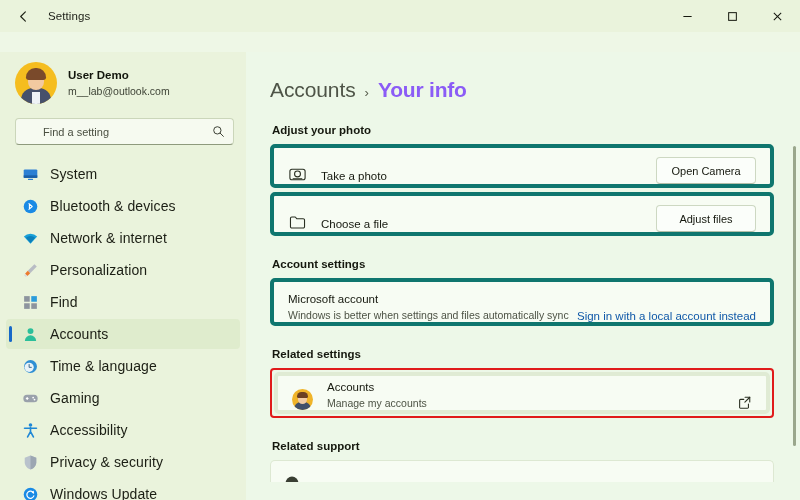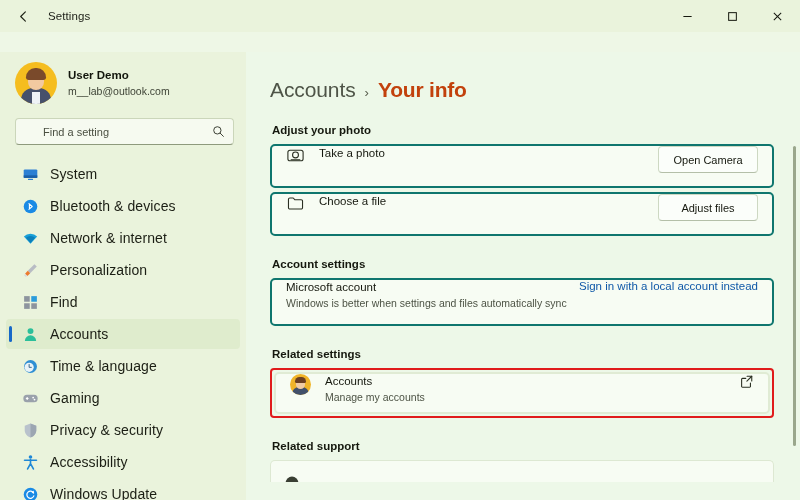--- a/index.html
+++ b/index.html
@@ -118,32 +118,32 @@
     background: #edf8e8;
     padding: 26px 26px 0 24px;
     overflow: hidden;
   }
   .crumbs { display: flex; align-items: baseline; gap: 9px; margin-bottom: 22px; }
   .crumb-root {
     font-size: 21px; color: #4e5447; cursor: pointer;
     letter-spacing: -.1px;
   }
   .crumb-sep { font-size: 13px; color: #5a604f; }
-  .crumb-cur { font-size: 21px; font-weight: bold; color: #c2410c; letter-spacing: -.2px; }
+  .crumb-cur { font-size: 21px; font-weight: bold; color: #8b5cf6; letter-spacing: -.2px; }
 
   .sect-head {
     font-size: 11.5px; font-weight: bold; color: #15180e;
     margin: 0 0 8px 2px;
   }
   .sect-head.sp { margin-top: 22px; }
 
   .card {
-    background: #f7fcf3; border: 2px solid #0f766e;
+    background: #f7fcf3; border: 4px solid #0f766e;
     border-radius: 5px;
-    display: flex; align-items: flex-start;
+    display: flex; align-items: flex-end;
     padding: 0 14px; height: 44px;
     cursor: default;
   }
   .card + .card { margin-top: 4px; }
   .card.tall { height: 48px; }
   .card-ico { width: 19px; height: 19px; flex: 0 0 19px; margin-right: 14px; }
   .card-txt { flex: 1 1 auto; min-width: 0; }
   .card-title { font-size: 11.5px; color: #15180e; line-height: 15px; }
   .card-sub { font-size: 10.5px; color: #4d5345; line-height: 14px; margin-top: 1px; }
   .btn {
@@ -324,33 +324,33 @@
             <rect x="4.4" y="9.3" width="3.4" height="1.3" rx=".6" fill="#fff"></rect>
             <rect x="5.45" y="8.25" width="1.3" height="3.4" rx=".6" fill="#fff"></rect>
             <circle cx="13.1" cy="8.9" r="1.05" fill="#fff"></circle>
             <circle cx="14.7" cy="11.2" r="1.05" fill="#fff"></circle>
           </svg>
           <span class="nav-label">Gaming</span>
         </div>
 
         <div class="navitem">
           <svg class="nav-ico" viewBox="0 0 20 20">
-            <path d="M10 1.8 L16.8 4.4 V9.6 C16.8 13.8 13.8 16.8 10 18.2 C6.2 16.8 3.2 13.8 3.2 9.6 V4.4 Z" fill="#b9c2cc"></path>
-            <path d="M10 1.8 L16.8 4.4 V9.6 C16.8 13.8 13.8 16.8 10 18.2 Z" fill="#9ca6b2"></path>
-          </svg>
-          <span class="nav-label">Privacy &amp; security</span>
-        </div>
-
-        <div class="navitem">
-          <svg class="nav-ico" viewBox="0 0 20 20">
             <circle cx="10" cy="3.6" r="2.1" fill="#1f87d6"></circle>
             <path d="M3 7.4 H17" stroke="#1f87d6" stroke-width="1.9" stroke-linecap="round"></path>
             <path d="M10 6.6 V11.4 L6.6 17.6 M10 11.4 L13.4 17.6" stroke="#1f87d6" stroke-width="1.9" fill="none" stroke-linecap="round" stroke-linejoin="round"></path>
           </svg>
           <span class="nav-label">Accessibility</span>
+        </div>
+
+        <div class="navitem">
+          <svg class="nav-ico" viewBox="0 0 20 20">
+            <path d="M10 1.8 L16.8 4.4 V9.6 C16.8 13.8 13.8 16.8 10 18.2 C6.2 16.8 3.2 13.8 3.2 9.6 V4.4 Z" fill="#b9c2cc"></path>
+            <path d="M10 1.8 L16.8 4.4 V9.6 C16.8 13.8 13.8 16.8 10 18.2 Z" fill="#9ca6b2"></path>
+          </svg>
+          <span class="nav-label">Privacy &amp; security</span>
         </div>
 
         <div class="navitem">
           <svg class="nav-ico" viewBox="0 0 20 20">
             <circle cx="10" cy="10" r="8" fill="#1a8ae5"></circle>
             <path d="M13.6 8.2 A4.2 4.2 0 1 0 13.9 11.6" fill="none" stroke="#fff" stroke-width="1.5" stroke-linecap="round"></path>
             <path d="M13.9 5.4 L14.1 8.5 L11.1 8.2 Z" fill="#fff"></path>
           </svg>
           <span class="nav-label">Windows Update</span>
         </div>

